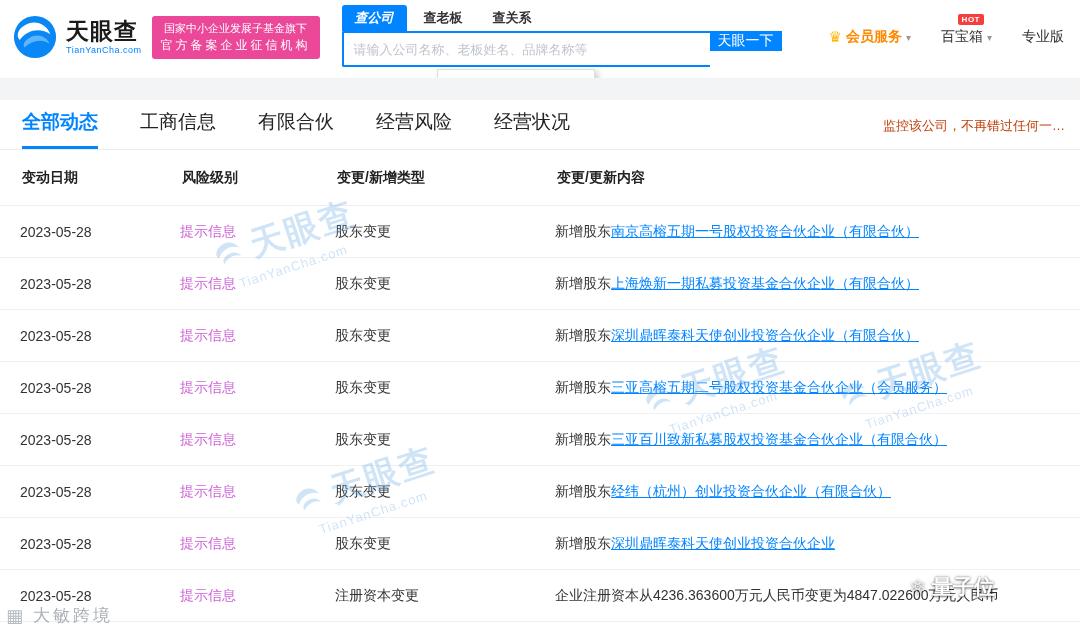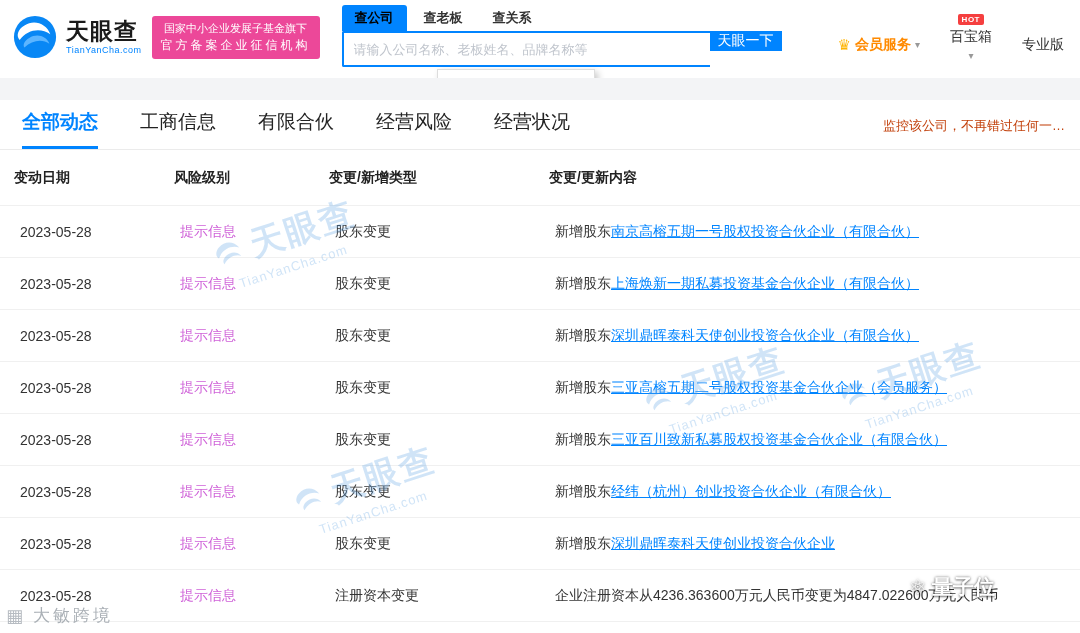--- a/index.html
+++ b/index.html
@@ -12,45 +12,45 @@
   .logo{display:flex;align-items:center;gap:8px;margin-top:14px;cursor:pointer;}
   .logo svg{width:46px;height:46px;}
   .logo-brand{font-size:23px;font-weight:800;color:#1a1a1a;letter-spacing:1px;line-height:1.1;}
   .logo-domain{font-size:9px;color:#0084ff;letter-spacing:.5px;}
   .gov-badge{margin:16px 0 0 10px;background:#ec4899;color:#fff;border-radius:3px;padding:6px 9px;text-align:center;line-height:1.25;}
   .gov-badge .l1{font-size:11px;}
   .gov-badge .l2{font-size:12px;letter-spacing:3px;margin-top:2px;}
   .search-area{margin-left:22px;margin-top:5px;position:relative;width:440px;flex:none;}
   .search-tabs{display:flex;gap:4px;}
   .search-tab{font-size:13px;color:#333;font-weight:600;padding:4px 13px;cursor:pointer;}
-  .search-tab.active{background:#0084ff;color:#000000;border-radius:3px 3px 0 0;}
+  .search-tab.active{background:#0084ff;color:#ffffff;border-radius:3px 3px 0 0;font-style:italic;}
   .search-row{display:flex;}
   .search-input{width:368px;height:36px;border:2px solid #0084ff;border-right:none;padding:0 10px;font-size:13px;outline:none;color:#333;border-radius:2px 0 0 2px;font-family:inherit;}
   .search-input::placeholder{color:#bfc4cc;}
   .search-btn{width:72px;height:20px;background:#0084ff;color:#fff;border:none;font-size:14px;cursor:pointer;font-family:inherit;}
   .search-dropdown{position:absolute;left:95px;top:64px;width:158px;height:16px;background:#fff;border:1px solid #ddd;box-shadow:3px 3px 7px rgba(0,0,0,.22);}
   .header-right{margin-left:auto;display:flex;align-items:center;gap:30px;margin-top:28px;padding-right:4px;}
   .hr-item{display:flex;align-items:center;gap:4px;font-size:14px;color:#333;cursor:pointer;white-space:nowrap;}
   .crown{color:#ffb400;font-size:15px;}
   .vip-label{color:#ff8a00;font-weight:700;}
   .caret{color:#999;font-size:10px;}
-  .toolbox{position:relative;flex-direction:column;}
+  .toolbox{position:relative;}
   .hot{position:absolute;top:-14px;right:8px;background:#f53f3f;color:#fff;font-size:8px;font-weight:700;padding:1px 4px;border-radius:2px;letter-spacing:.5px;}
 
   
   .band{height:22px;background:#f3f4f6;}
 
   
   .content{position:relative;background:#fff;}
   .nav-tabs{display:flex;align-items:flex-end;height:50px;border-bottom:1px solid #ebebeb;padding:0 15px 0 22px;}
   .nav-tab{font-size:19px;color:#222;margin-right:42px;padding-bottom:14px;cursor:pointer;}
   .nav-tab.active{color:#0084ff;font-weight:700;border-bottom:3px solid #0084ff;padding-bottom:11px;}
   .monitor{margin-left:auto;color:#c2410c;font-size:13px;padding-bottom:14px;cursor:pointer;}
 
-  .thead{display:flex;align-items:center;height:56px;padding-left:14px;font-size:14px;font-weight:700;color:#222;border-bottom:1px solid #f0f0f0;}
+  .thead{display:flex;align-items:center;height:56px;padding-left:22px;font-size:14px;font-weight:700;color:#222;border-bottom:1px solid #f0f0f0;}
   .row{display:flex;align-items:center;height:52px;padding-left:20px;font-size:14px;color:#333;border-bottom:1px solid #f0f0f0;}
   .col-date{width:160px;flex:none;}
   .col-level{width:155px;flex:none;}
   .col-type{width:220px;flex:none;}
   .col-content{flex:1;padding-right:10px;white-space:nowrap;overflow:hidden;}
   .level{color:#cf62d8;}
   .cell-link{color:#0084ff;text-decoration:underline;cursor:pointer;}
 
   
   .wm{position:absolute;transform:rotate(-18deg);color:rgba(100,165,230,.30);text-align:center;pointer-events:none;z-index:5;}

